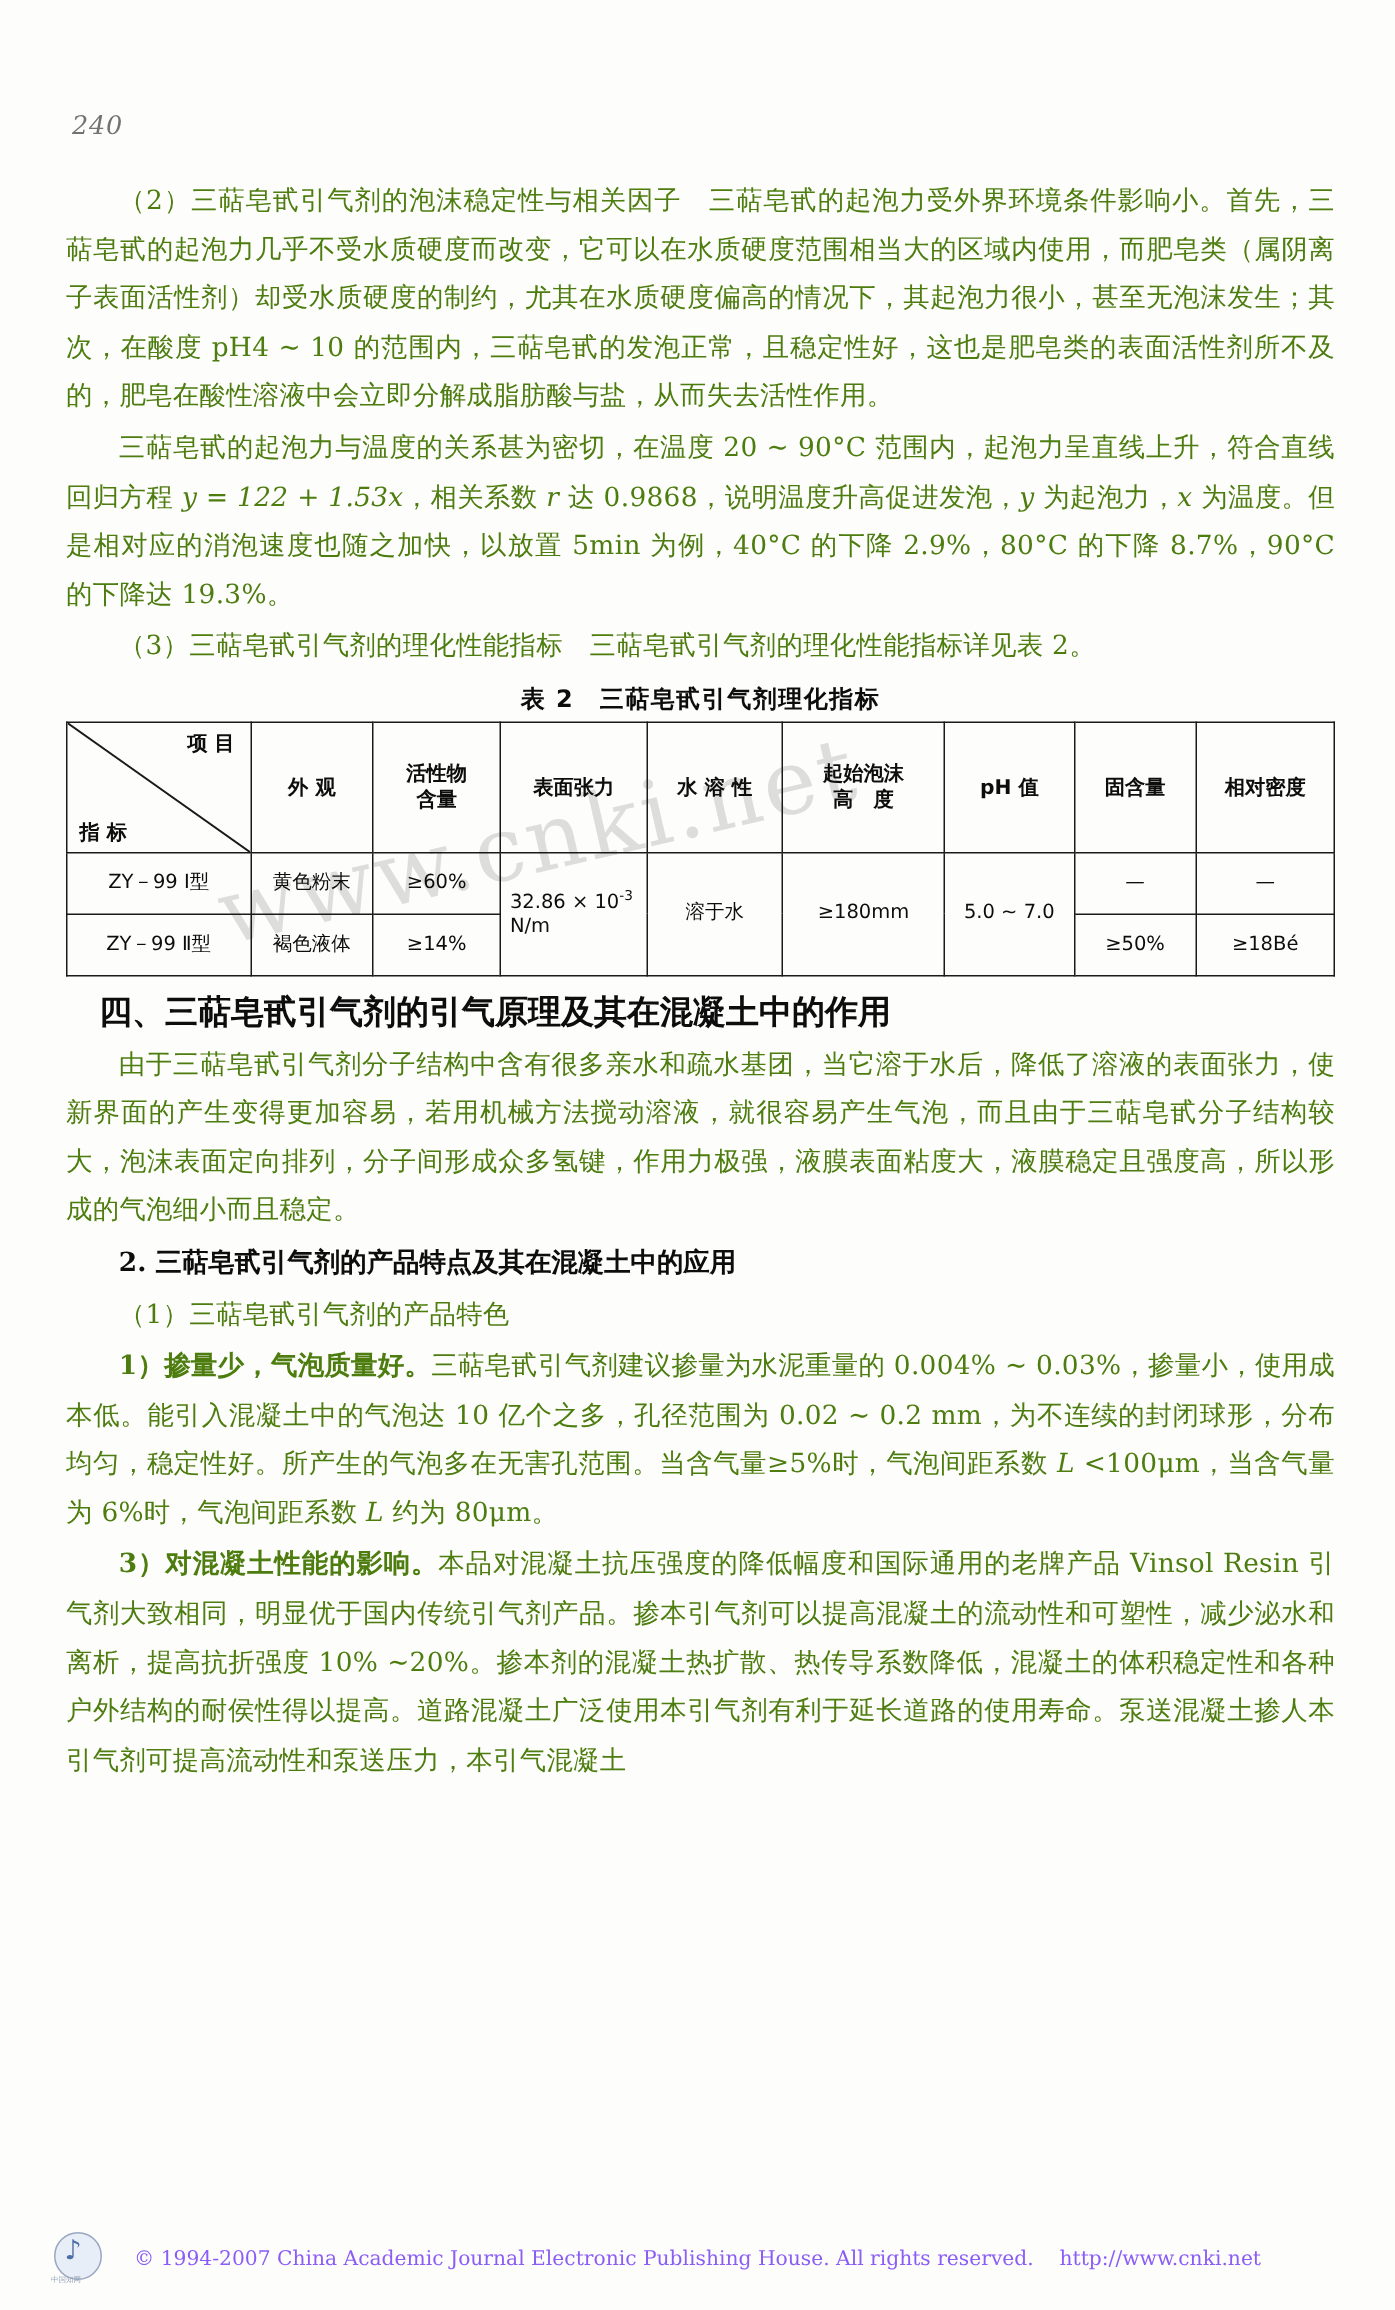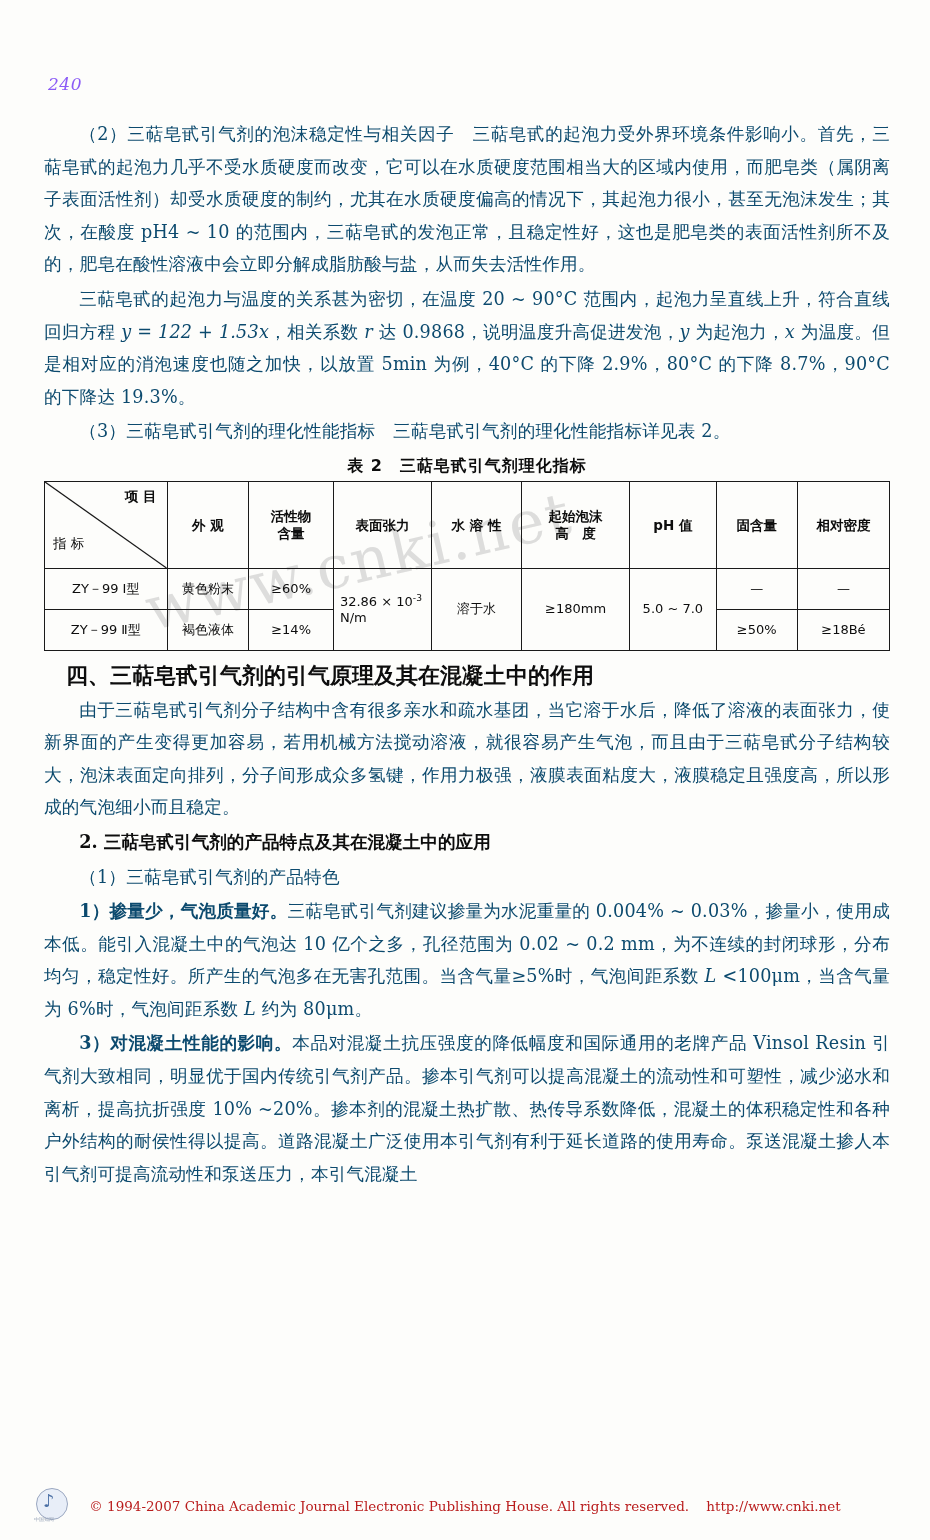--- a/index.html
+++ b/index.html
@@ -23,37 +23,37 @@
     background: #fdfdfb;
   }
   .page-number {
     position: absolute;
     left: 48px;
     top: 74px;
     font-family: "DejaVu Serif", "Liberation Serif", serif;
     font-style: italic;
     font-size: 17px;
     letter-spacing: 0.5px;
-    color: #8b5cf6;
+    color: #737373;
   }
   .content {
     position: absolute;
     left: 44px;
     top: 118px;
     width: 846px;
   }
   p.body-text {
     margin: 0 0 2px 0;
     font-size: 17.6px;
     line-height: 32.6px;
     text-align: justify;
     text-justify: inter-ideograph;
     letter-spacing: 0.2px;
     font-family: "DejaVu Serif", "Liberation Serif", serif;
-    color: #0c4a6e;
+    color: #4d7c0f;
   }
   p.indent { text-indent: 2em; }
   .bold { font-weight: bold; }
   .heading {
     margin: 8px 0 2px 0;
     font-size: 22px;
     line-height: 32.6px;
     font-weight: bold;
     text-indent: 1em;
     font-family: "DejaVu Serif", "Liberation Serif", serif;
@@ -109,22 +109,22 @@
   .corner-cell .lbl-top {
     position: absolute;
     right: 10px;
     top: 6px;
     font-weight: bold;
     font-size: 13.5px;
   }
   .corner-cell .lbl-bottom {
     position: absolute;
     left: 8px;
-    bottom: 16px;
-    font-weight: normal;
+    bottom: 4px;
+    font-weight: bold;
     font-size: 13.5px;
   }
   .two-line { line-height: 1.3; }
   .watermark {
     position: absolute;
     left: 150px;
     top: 495px;
     width: 700px;
     height: 180px;
     font-family: "DejaVu Serif", "Liberation Serif", serif;
@@ -136,21 +136,21 @@
     white-space: nowrap;
   }
   .footer {
     position: absolute;
     left: 0;
     bottom: 26px;
     width: 930px;
     text-align: center;
     font-family: "DejaVu Serif", "Liberation Serif", serif;
     font-size: 13.5px;
-    color: #b91c1c;
+    color: #8b5cf6;
   }
   .footer-logo {
     position: absolute;
     left: 36px;
     bottom: 18px;
     width: 34px;
     height: 34px;
   }
   .footer-logo .disc {
     position: absolute;

